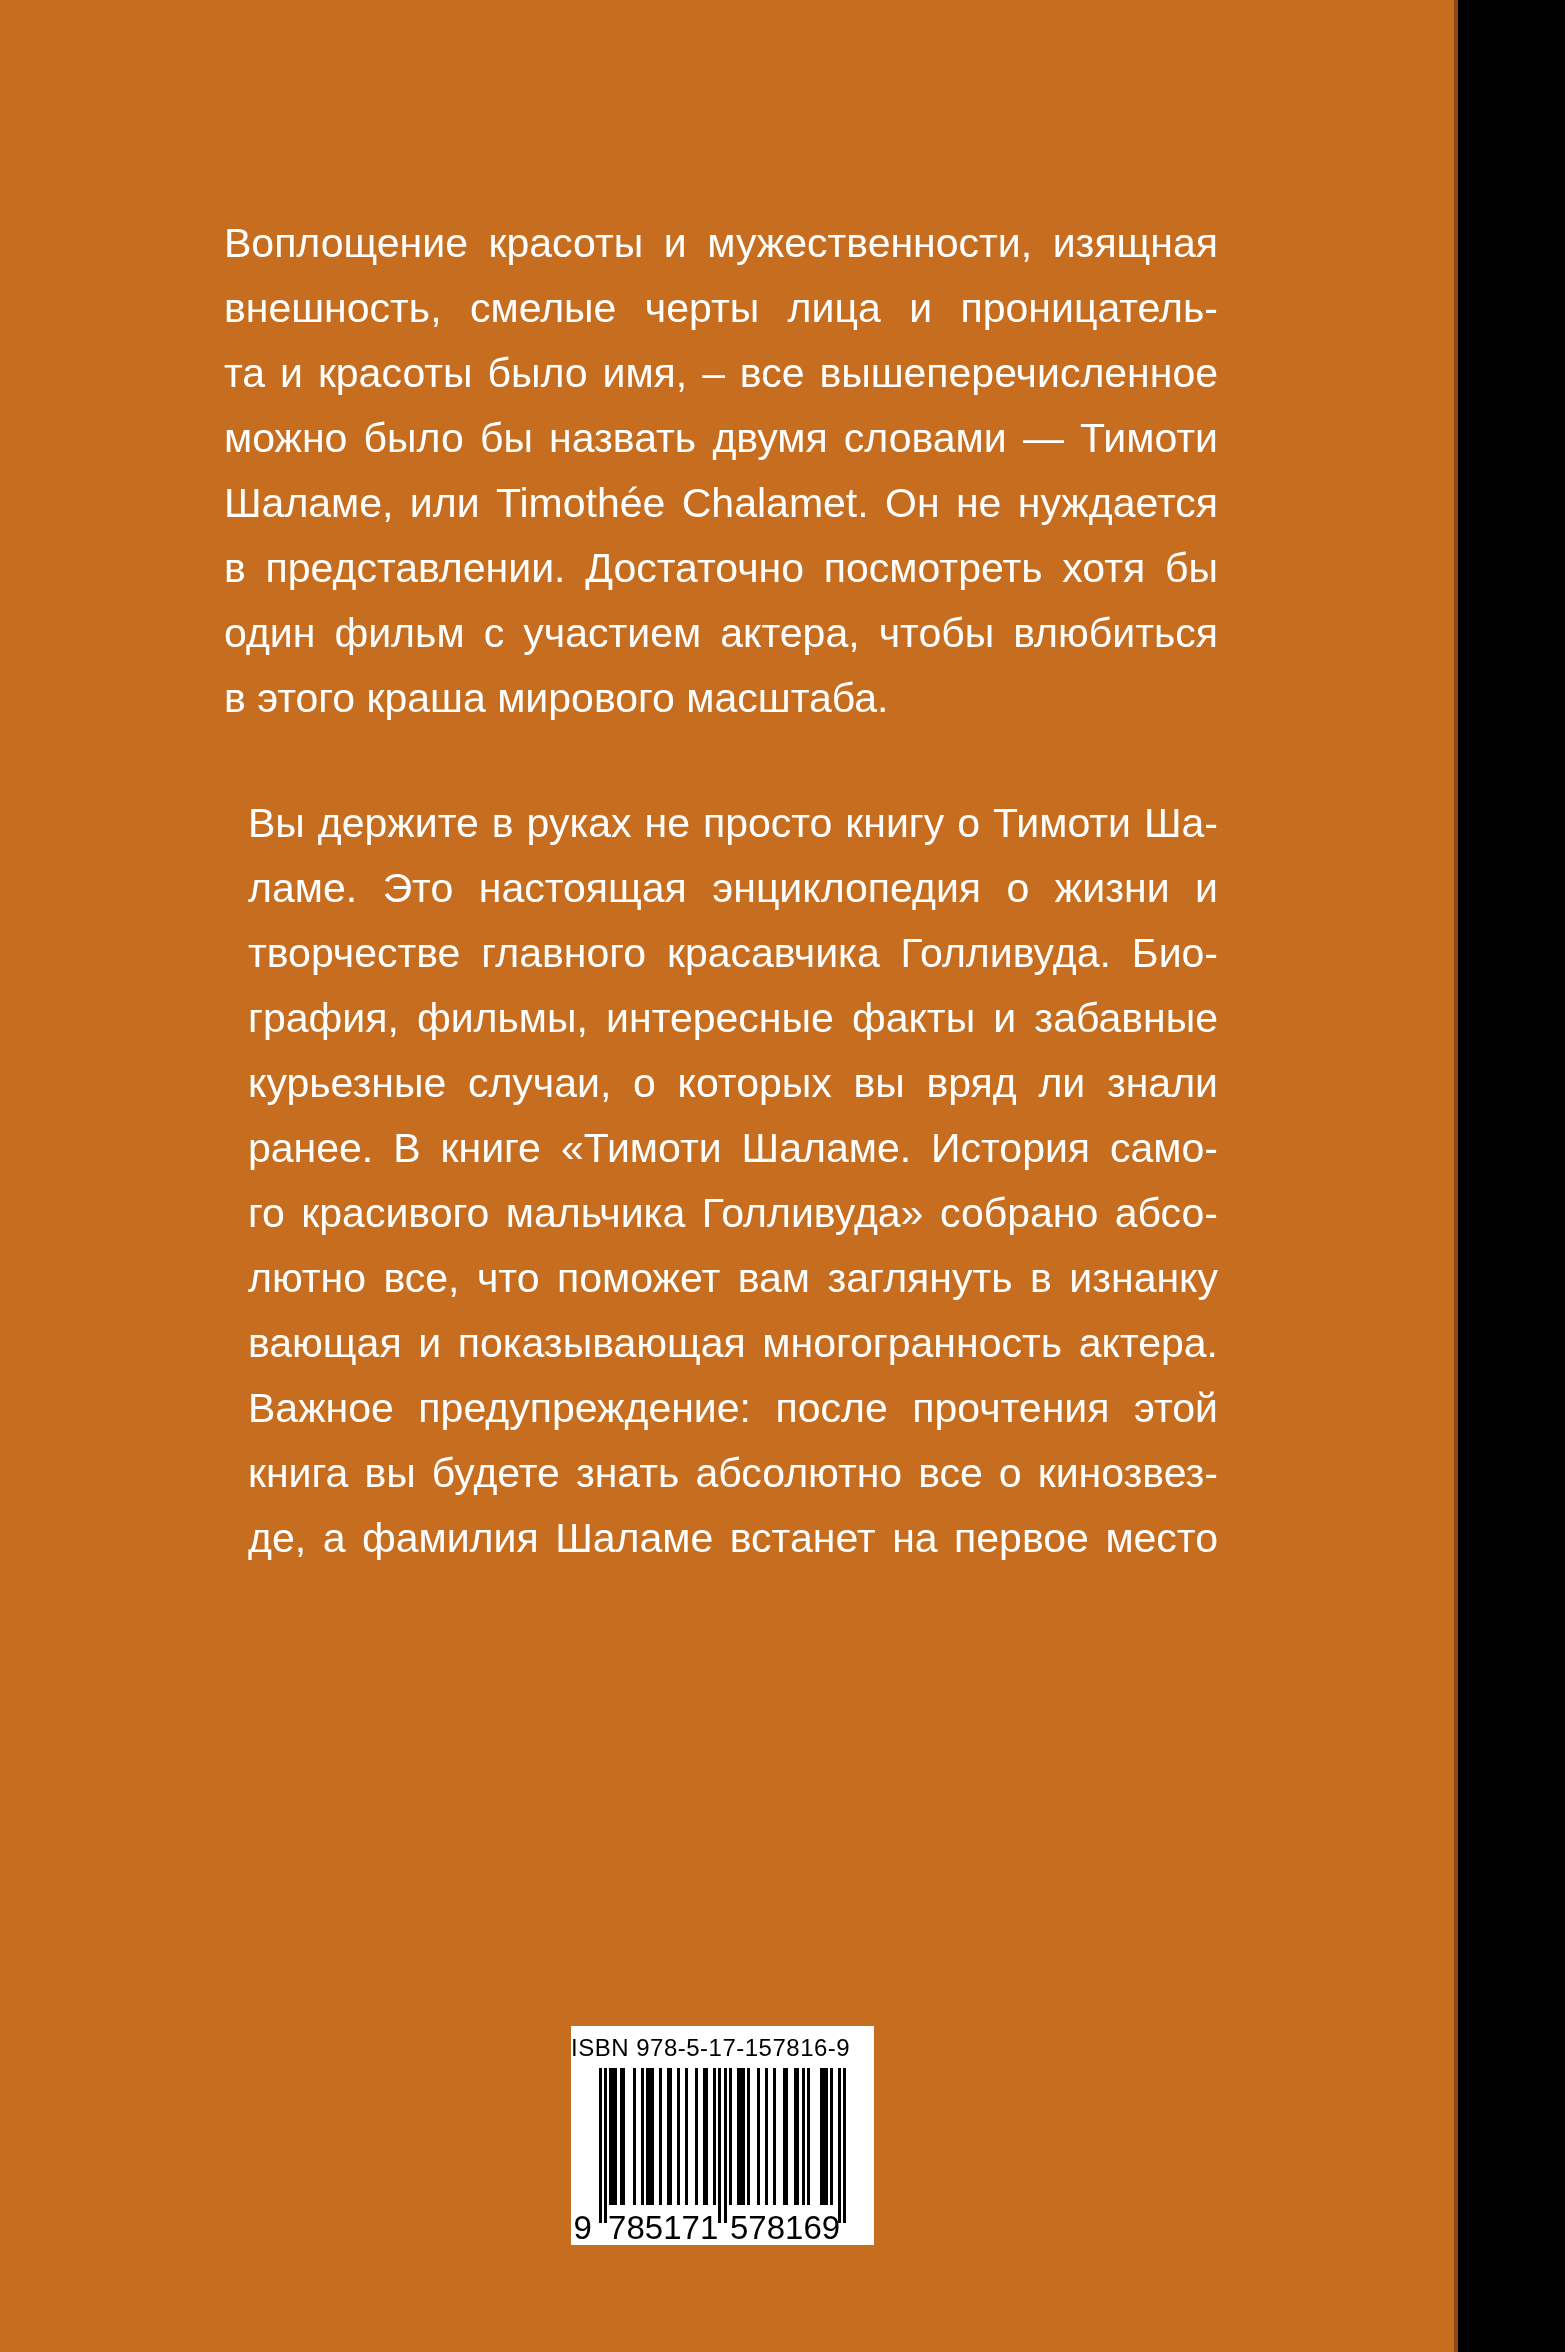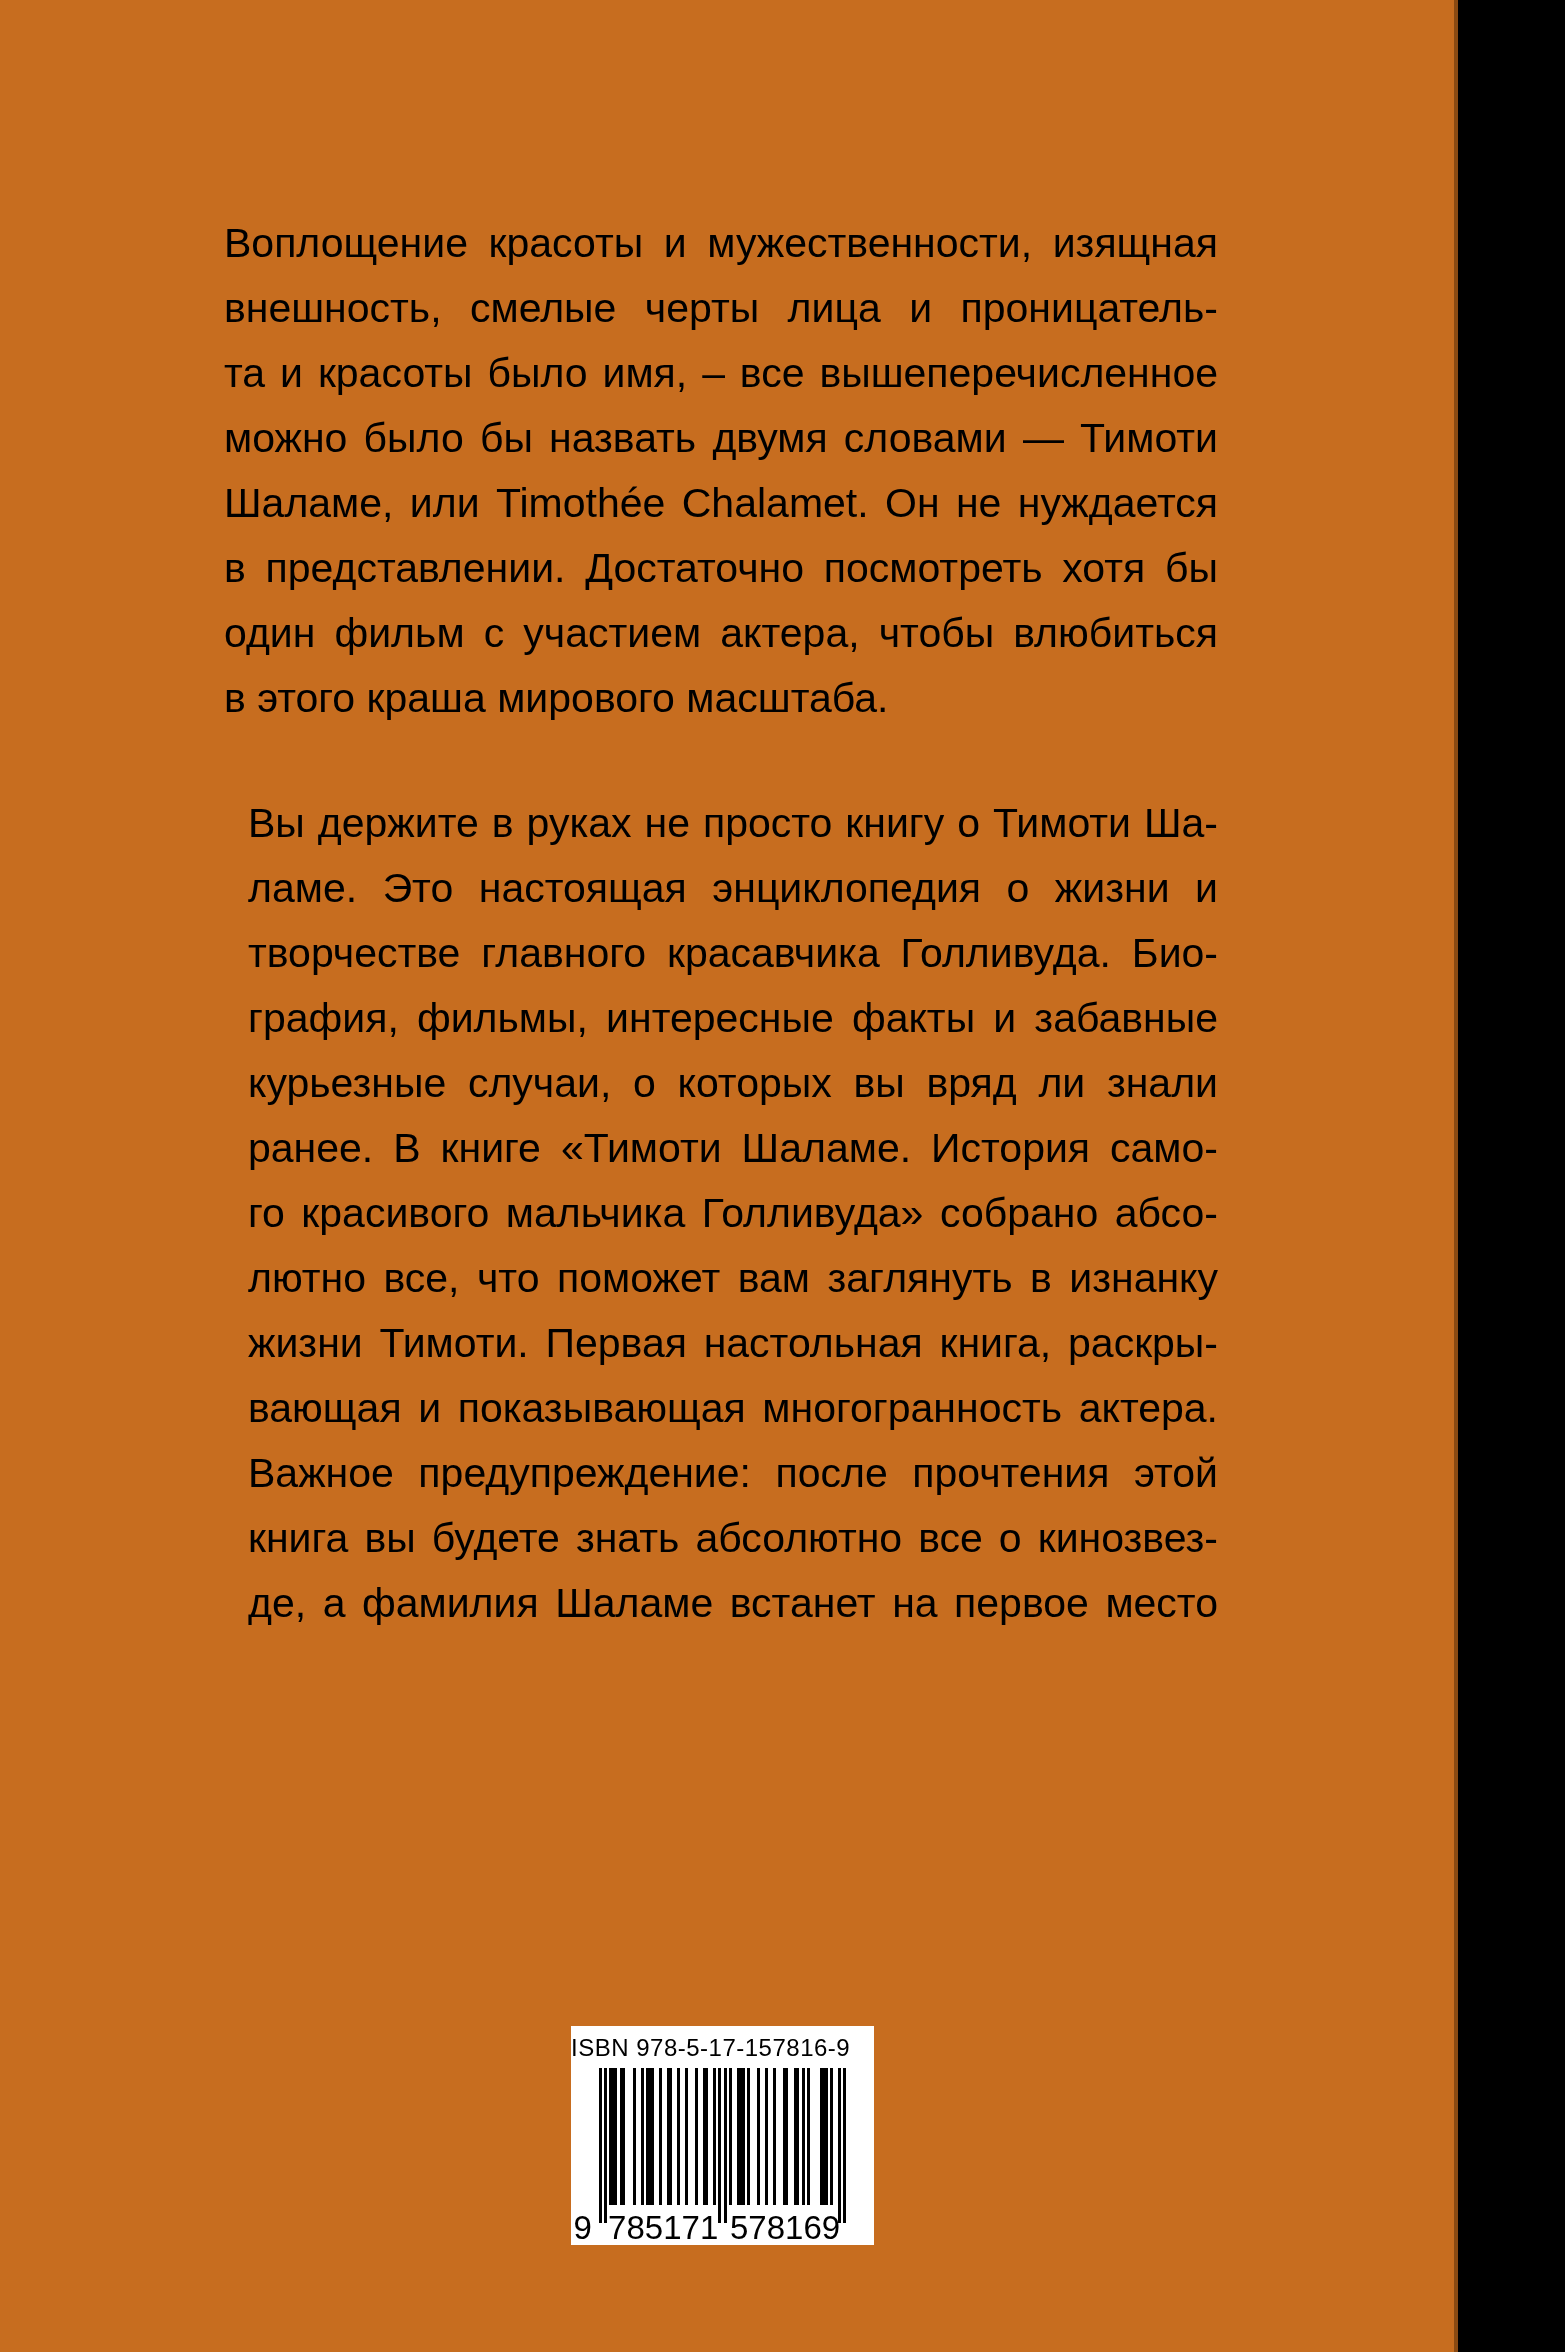--- a/index.html
+++ b/index.html
@@ -73,41 +73,40 @@
   .d-first { left:-25.6px; }
   .d-g1 { left:9.1px;  width:106px; display:flex; justify-content:space-between; }
   .d-g2 { left:131px; width:108px; display:flex; justify-content:space-between; }
 </style>
 </head>
 <body>
 
 <div class="scene" style="background: rgb(0, 0, 0);">
   <div class="cover" style="background: rgb(199, 109, 31); border-right-color: rgb(138, 74, 18);">
 
-    <div class="blurb" style="color: #000000;">
+    <div class="blurb" style="color: #ffffff;">
         <div class="para">
           <div class="line">Воплощение красоты и мужественности, изящная</div>
           <div class="line">внешность, смелые черты лица и проницатель-</div>
           <div class="line">та и красоты было имя, – все вышеперечисленное</div>
           <div class="line">можно было бы назвать двумя словами — Тимоти</div>
           <div class="line">Шаламе, или Timothée Chalamet. Он не нуждается</div>
           <div class="line">в представлении. Достаточно посмотреть хотя бы</div>
           <div class="line">один фильм с участием актера, чтобы влюбиться</div>
           <div class="line last">в этого краша мирового масштаба.</div>
         </div>
         <div class="para">
           <div class="line">Вы держите в руках не просто книгу о Тимоти Ша-</div>
           <div class="line">ламе. Это настоящая энциклопедия о жизни и</div>
           <div class="line">творчестве главного красавчика Голливуда. Био-</div>
           <div class="line">графия, фильмы, интересные факты и забавные</div>
           <div class="line">курьезные случаи, о которых вы вряд ли знали</div>
           <div class="line">ранее. В книге «Тимоти Шаламе. История само-</div>
           <div class="line">го красивого мальчика Голливуда» собрано абсо-</div>
           <div class="line">лютно все, что поможет вам заглянуть в изнанку</div>
-          <div class="line">жизни Тимоти. Первая настольная книга, раскры-</div>
           <div class="line">вающая и показывающая многогранность актера.</div>
           <div class="line">Важное предупреждение: после прочтения этой</div>
           <div class="line">книга вы будете знать абсолютно все о кинозвез-</div>
           <div class="line">де, а фамилия Шаламе встанет на первое место</div>
         </div>
       </div>
 
     <div class="isbn-box" style="background: rgb(255, 255, 255);">
       <div class="isbn-label">ISBN 978-5-17-157816-9</div>
       <div class="barcode">

